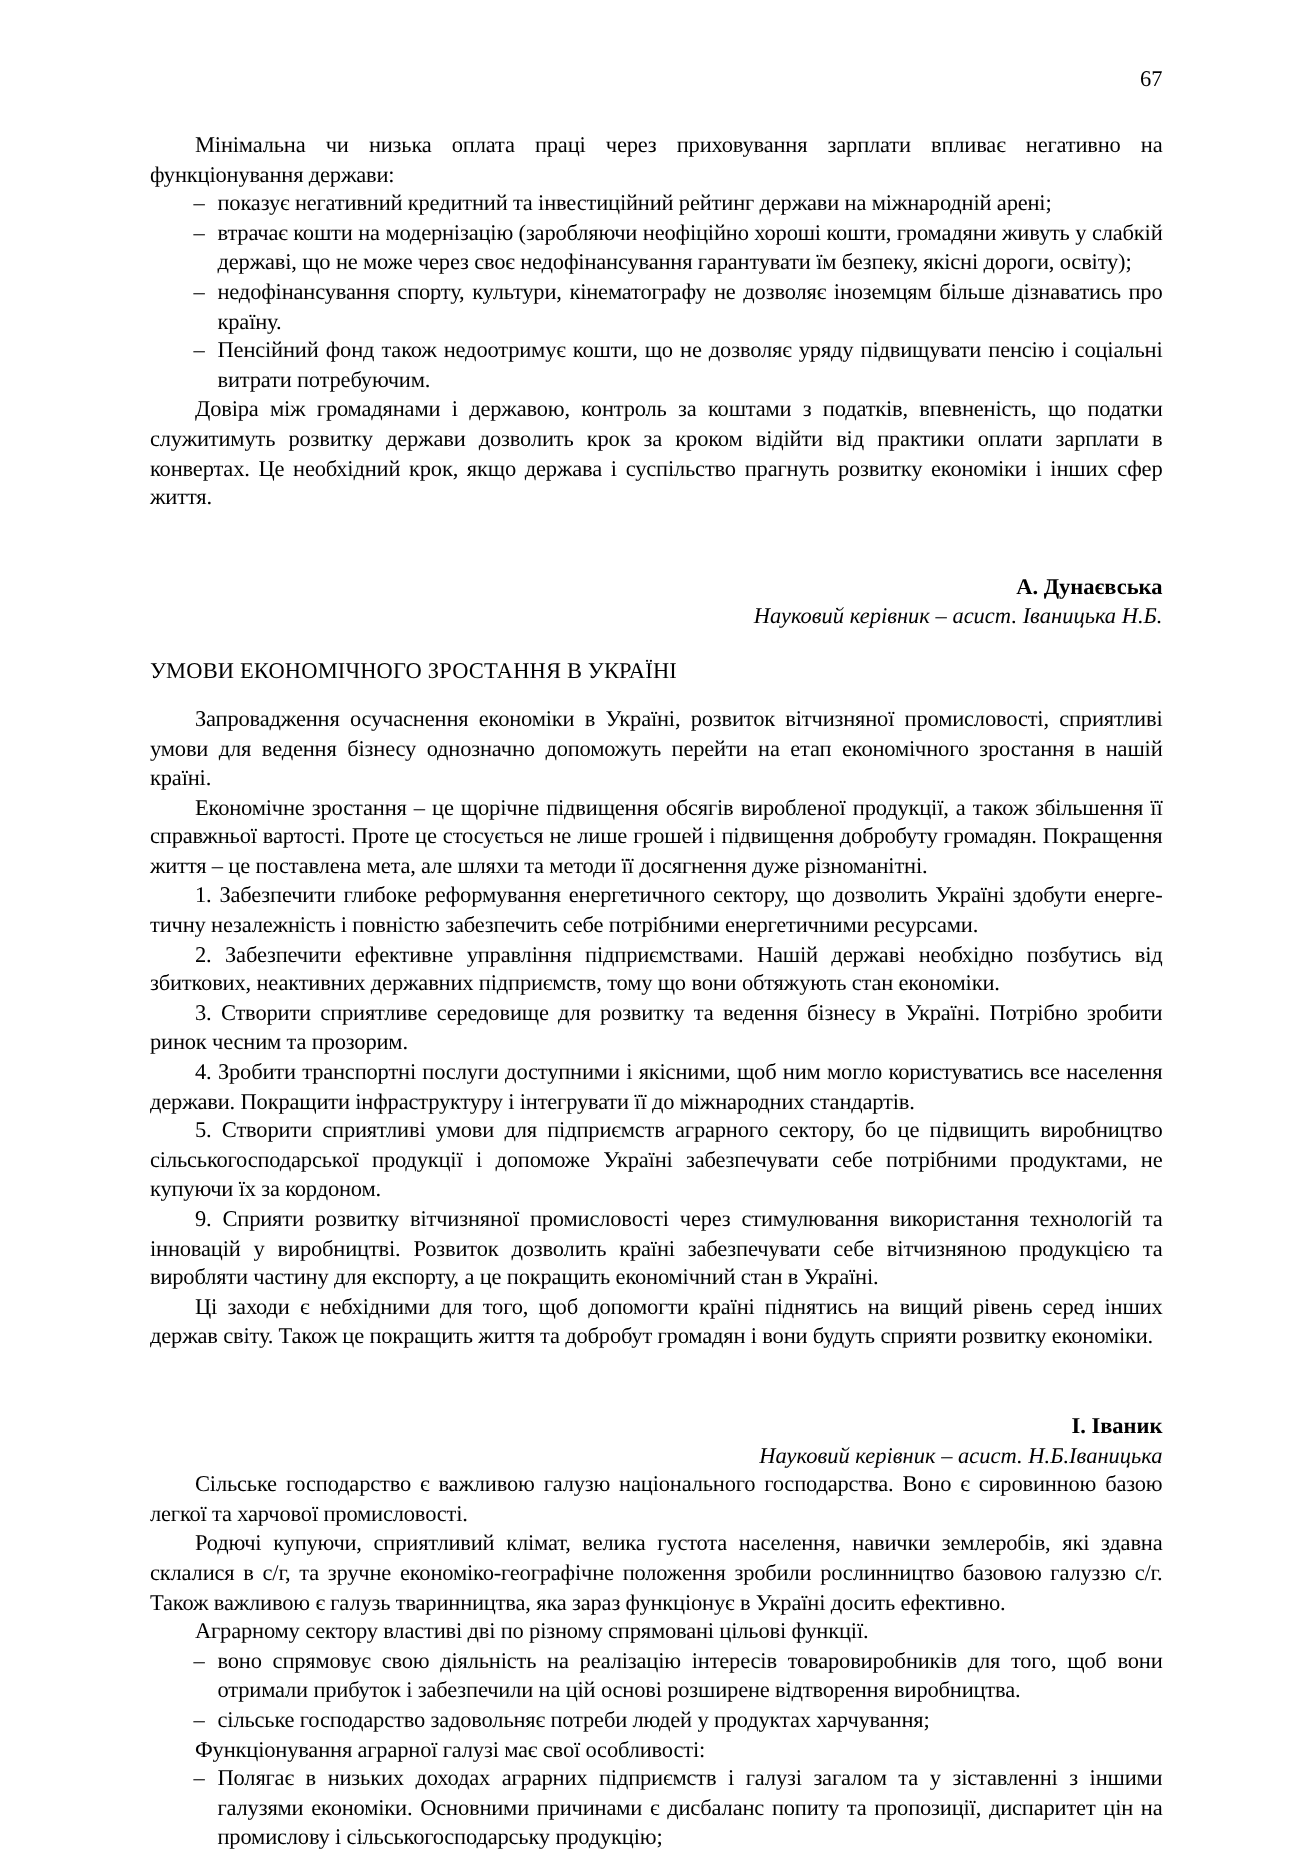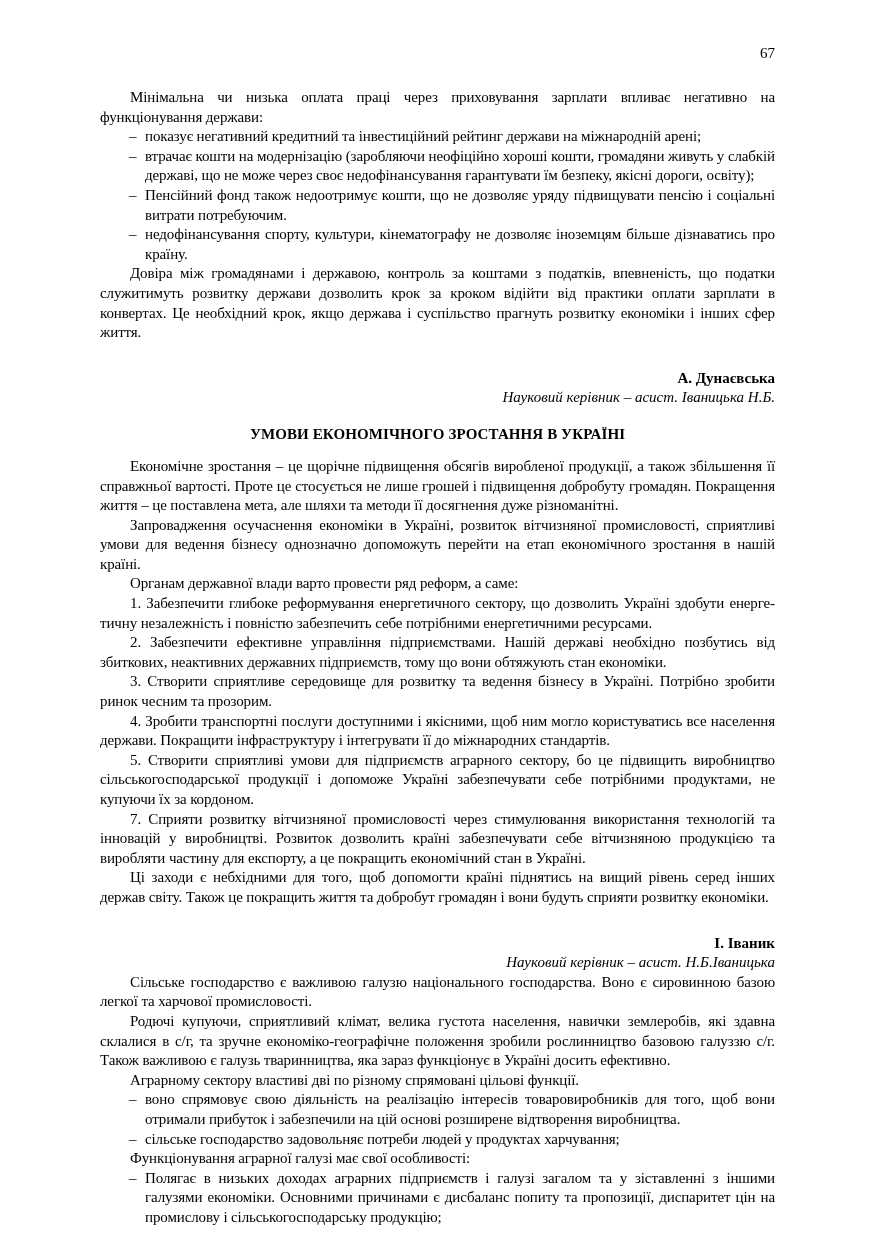--- a/index.html
+++ b/index.html
@@ -45,71 +45,69 @@
     line-height: 19.6px;
     letter-spacing: -0.12px;
   }
   ul.dash li::before {
     content: "\2013";
     position: absolute;
     left: 29px;
     top: 0;
   }
   .sig {
-    margin-top: 26px;
+    margin-top: 40px;
     text-align: right;
     font-size: 15px;
     line-height: 19.6px;
   }
   .sig .name { font-weight: bold; }
   .sig .sup  { font-style: italic; }
   .title {
     margin: 16px 0 13px 0;
-    text-align: center;
     font-size: 15px;
-    font-weight: bold;
+    font-weight: normal;
     line-height: 20px;
     letter-spacing: 0.1px;
   }
 </style>
 </head>
 <body>
 
 <div class="page">
   <div class="content">
 
     <div class="pagenum">67</div>
 
     <div class="bodytext">
       <p class="par">Мінімальна чи низька оплата праці через приховування зарплати впливає негативно на функціонування держави:</p>
       <ul class="dash">
         <li>показує негативний кредитний та інвестиційний рейтинг держави на міжнародній арені;</li>
         <li>втрачає кошти на модернізацію (заробляючи неофіційно хороші кошти, громадяни живуть у слабкій державі, що не може через своє недофінансування гарантувати їм безпеку, якісні дороги, освіту);</li>
+        <li>недофінансування спорту, культури, кінематографу не дозволяє іноземцям більше дізнаватись про країну.</li>
         <li>Пенсійний фонд також недоотримує кошти, що не дозволяє уряду підвищувати пенсію і соціальні витрати потребуючим.</li>
-        <li>недофінансування спорту, культури, кінематографу не дозволяє іноземцям більше дізнаватись про країну.</li>
       </ul>
       <p class="par">Довіра між громадянами і державою, контроль за коштами з податків, впевненість, що податки служитимуть розвитку держави дозволить крок за кроком відійти  від практики оплати зарплати в конвертах. Це необхідний крок, якщо держава і суспільство прагнуть розвитку економіки і інших сфер життя.</p>
 
       <div class="sig">
         <div class="name">А. Дунаєвська</div>
         <div class="sup">Науковий керівник – асист. Іваницька Н.Б.</div>
       </div>
     </div>
 
     <div>
       <div class="title">УМОВИ ЕКОНОМІЧНОГО ЗРОСТАННЯ В УКРАЇНІ</div>
+      <p class="par">Запровадження осучаснення економіки в Україні, розвиток вітчизняної промисловості, сприятливі умови для ведення бізнесу однозначно допоможуть перейти на етап економічного зростання в нашій країні.</p>
       <p class="par">Економічне зростання – це щорічне підвищення обсягів виробленої продукції, а також збільшення її справжньої вартості. Проте це стосується не лише грошей і підвищення добробуту громадян. Покращення життя – це поставлена мета, але шляхи та методи її досягнення дуже різноманітні.</p>
-      <p class="par">Запровадження осучаснення економіки в Україні, розвиток вітчизняної промисловості, сприятливі умови для ведення бізнесу однозначно допоможуть перейти на етап економічного зростання в нашій країні.</p>
-      <p class="par">Органам державної влади варто провести ряд реформ, а саме:</p>
       <p class="par">1.  Забезпечити глибоке реформування енергетичного сектору, що дозволить Україні здобути енерге-тичну незалежність і повністю забезпечить себе потрібними енергетичними ресурсами.</p>
       <p class="par">2.  Забезпечити ефективне управління підприємствами. Нашій державі необхідно позбутись від збиткових, неактивних державних підприємств, тому що вони обтяжують стан економіки.</p>
       <p class="par">3.  Створити сприятливе середовище для розвитку та ведення бізнесу в Україні. Потрібно зробити ринок чесним та прозорим.</p>
       <p class="par">4.  Зробити транспортні послуги доступними і якісними, щоб ним могло користуватись все населення держави. Покращити інфраструктуру і інтегрувати її до міжнародних стандартів.</p>
       <p class="par">5.  Створити сприятливі умови для підприємств аграрного сектору, бо це підвищить виробництво сільськогосподарської продукції і допоможе Україні забезпечувати себе потрібними продуктами, не купуючи їх за кордоном.</p>
-      <p class="par">7.  Сприяти розвитку вітчизняної промисловості через стимулювання використання технологій та інновацій у виробництві. Розвиток дозволить країні забезпечувати себе вітчизняною продукцією та виробляти частину для експорту, а це покращить економічний стан в Україні.</p>
+      <p class="par">9.  Сприяти розвитку вітчизняної промисловості через стимулювання використання технологій та інновацій у виробництві. Розвиток дозволить країні забезпечувати себе вітчизняною продукцією та виробляти частину для експорту, а це покращить економічний стан в Україні.</p>
       <p class="par">Ці заходи є небхідними для того, щоб допомогти країні піднятись на вищий рівень серед інших держав світу. Також це покращить життя та добробут громадян і вони будуть сприяти розвитку економіки.</p>
 
       <div class="sig">
         <div class="name">І. Іваник</div>
         <div class="sup">Науковий керівник – асист. Н.Б.Іваницька</div>
       </div>
     </div>
 
     <div>
       <p class="par">Сільське господарство є важливою галузю національного господарства. Воно є сировинною базою легкої та харчової промисловості.</p>

